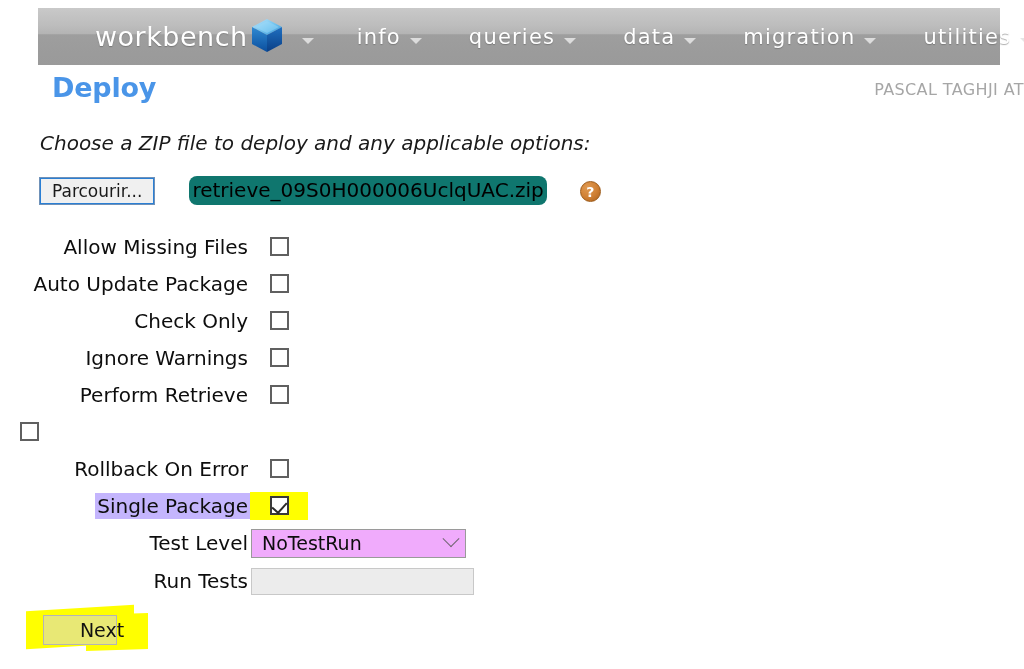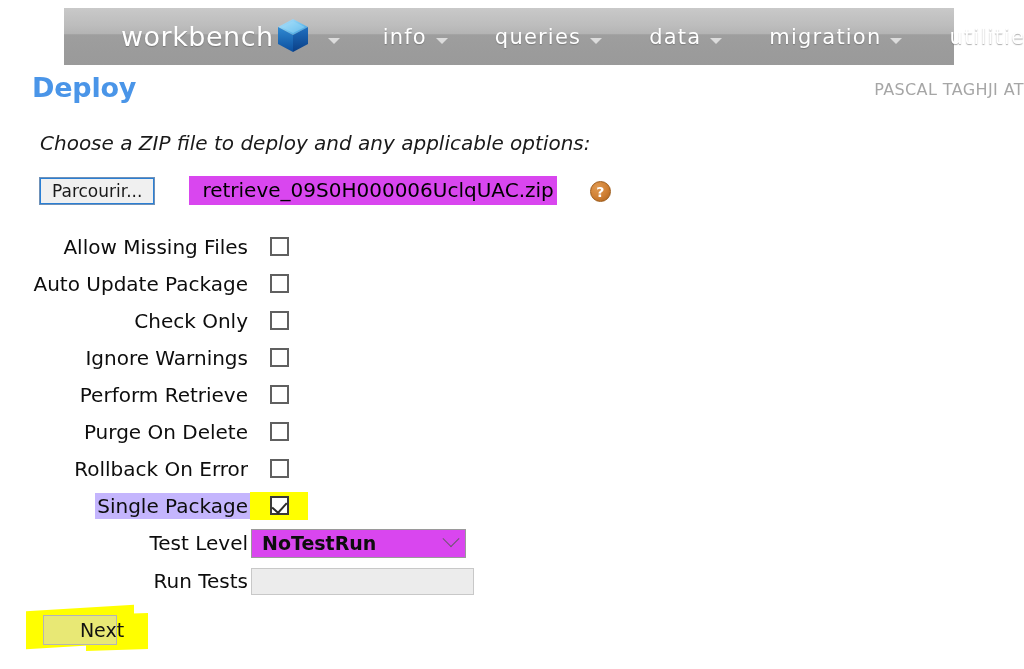--- a/index.html
+++ b/index.html
@@ -13,34 +13,33 @@
     font-family: "DejaVu Sans", sans-serif;
     overflow: hidden;
     position: relative;
   }
 
   
   .navbar {
     position: absolute;
     left: 38px;
     top: 8px;
-    width: 890px;
+    width: 962px;
     height: 57px;
     background: linear-gradient(to bottom,
         #c9c9c9 0%,
         #c4c4c4 12%,
         #bdbdbd 30%,
         #b4b4b4 45%,
         #9e9e9e 47%,
         #9b9b9b 80%,
         #9a9a9a 100%);
     display: flex;
     align-items: center;
     box-sizing: border-box;
-    margin-left: 26px;
   }
   .brand {
     display: flex;
     align-items: center;
     margin-left: 57px;
     height: 100%;
   }
   .brand-text {
     font-family: "DejaVu Sans", sans-serif;
     font-size: 27px;
@@ -90,21 +89,21 @@
   
   .page-header {
     position: absolute;
     left: 0;
     top: 70px;
     width: 1024px;
     height: 42px;
   }
   .page-title {
     position: absolute;
-    left: 32px;
+    left: 52px;
     top: 2px;
     font-size: 27px;
     font-weight: bold;
     color: #4a95e8;
     letter-spacing: -0.2px;
   }
   .user-label {
     position: absolute;
     right: 0px;
     top: 10px;
@@ -144,25 +143,26 @@
     outline-offset: -2px;
     padding: 3px 12px 4px 12px;
     height: 28px;
     box-sizing: border-box;
     line-height: 20px;
     cursor: pointer;
   }
   .file-name {
     font-size: 20px;
     color: #000000;
-    background: #d946ef;
+    background: #0f766e;
     margin-left: 9px;
-    padding: 2px 3px 3px 13px;
+    padding: 2px 3px 3px 3px;
     white-space: nowrap;
     line-height: 24px;
+    border-radius: 8px;
   }
   .help-icon {
     margin-left: 8px;
     width: 21px;
     height: 21px;
     border-radius: 50%;
     background: radial-gradient(circle at 35% 30%, #e09a52 0%, #cf7f33 55%, #a85f1b 100%);
     border: 1px solid #9d5a17;
     box-sizing: border-box;
     color: #ffffff;
@@ -249,31 +249,30 @@
     height: 38px;
   }
   .ctrl-wide {
     display: flex;
     align-items: center;
   }
   .select-box {
     width: 215px;
     height: 29px;
     border: 1px solid #9a9a9a;
-    background: #d946ef;
+    background: #f0abfc;
     box-sizing: border-box;
     display: flex;
     align-items: center;
     justify-content: space-between;
     padding: 0 8px 0 10px;
     font-size: 19px;
     color: #0d0d0d;
     cursor: pointer;
     margin-left: 1px;
-    font-weight: bold;
   }
   .select-caret {
     width: 11px;
     height: 11px;
     border-right: 1.6px solid #5a5a5a;
     border-bottom: 1.6px solid #5a5a5a;
     transform: rotate(45deg) translate(-3px, -3px);
     opacity: 0.85;
   }
   .text-box {
@@ -430,21 +429,20 @@
   </div>
 
   <div class="opt-row">
     <div class="opt-label"><span class="opt-label-inner">Perform Retrieve</span></div>
     <div class="opt-control">
         <span class="cb"></span>
       </div>
   </div>
 
   <div class="opt-row">
-    <div class="opt-label"><span class="opt-label-inner">Purge On Delete</span></div>
     <div class="opt-control">
         <span class="cb"></span>
       </div>
   </div>
 
   <div class="opt-row">
     <div class="opt-label"><span class="opt-label-inner">Rollback On Error</span></div>
     <div class="opt-control">
         <span class="cb"></span>
       </div>

